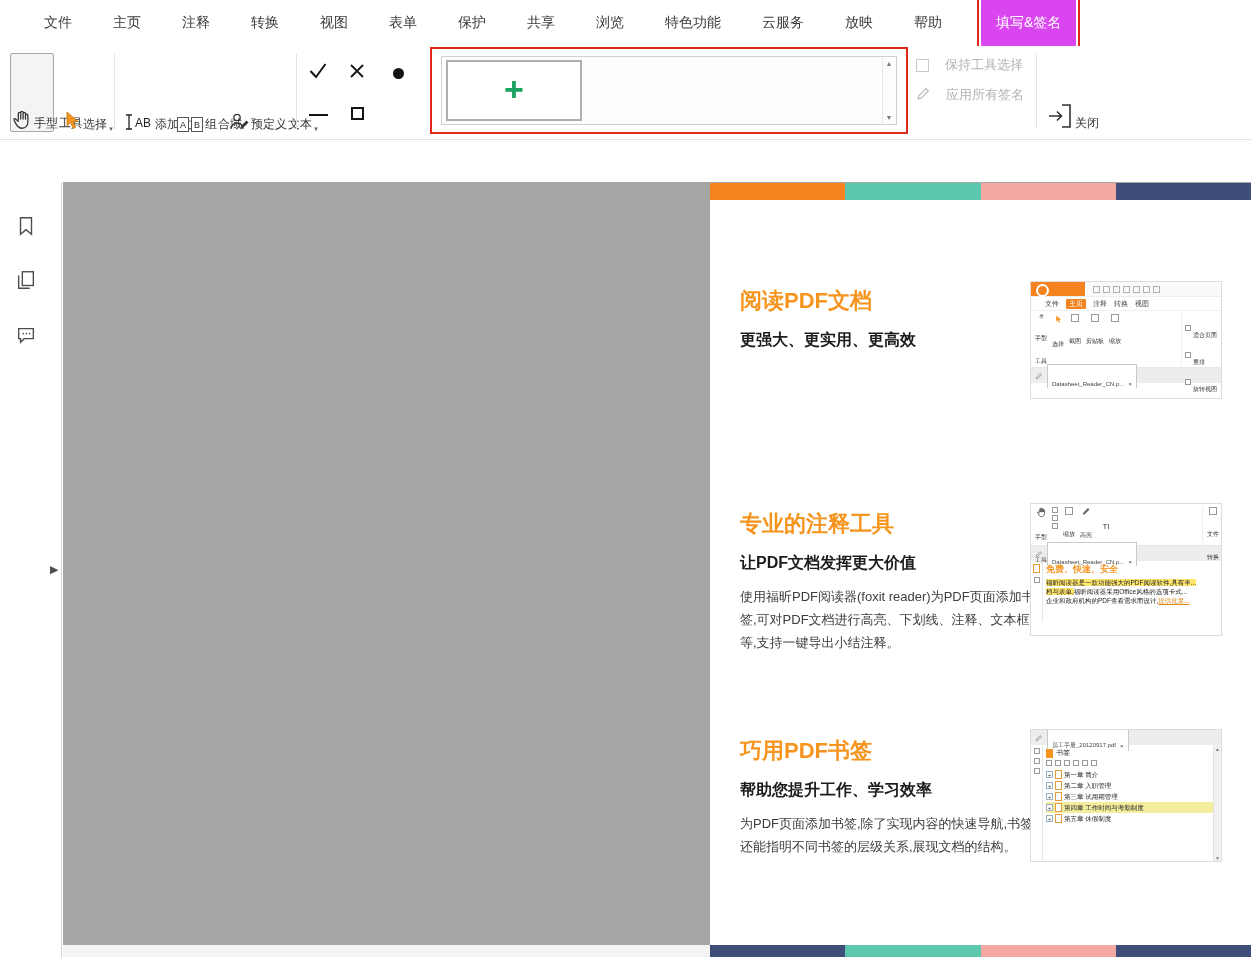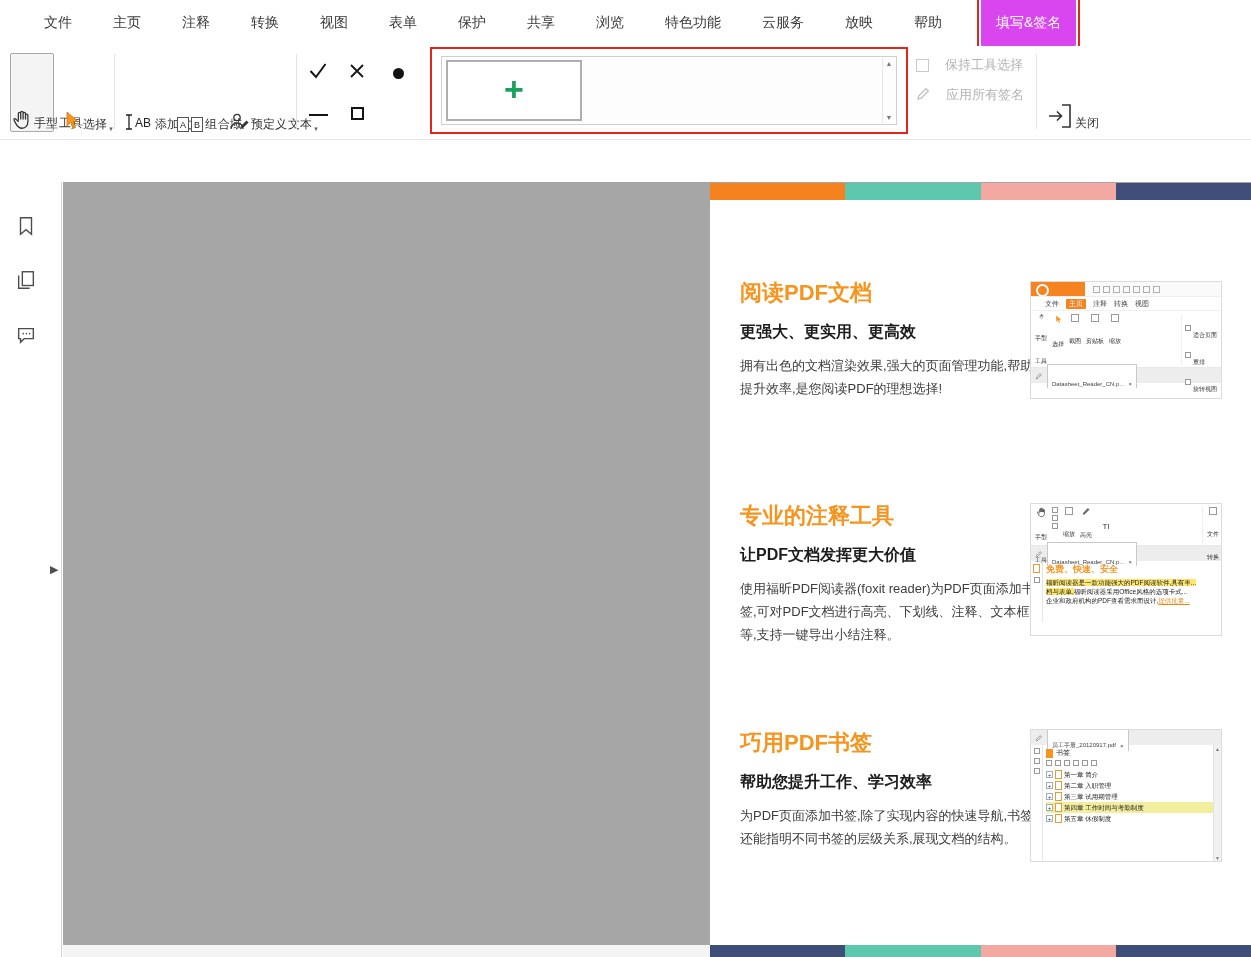--- a/index.html
+++ b/index.html
@@ -56,21 +56,21 @@
 
   
   .pdf-page { position:absolute; left:647px; top:1px; width:541px; height:774px; background:#fff; }
   .stripe { position:absolute; left:0; right:0; display:flex; }
   .stripe.top { top:0; height:17px; }
   .stripe.bottom { bottom:0; height:12px; }
   .stripe i { flex:1; }
   .c-or { background:#F5821F; } .c-mint { background:#5EC8AE; } .c-pink { background:#F3A8A2; } .c-navy { background:#3E4E78; }
 
   .sec { position:absolute; left:30px; width:298px; }
-  .sec h2 { font-size:22px; color:#F7941D; font-weight:bold; margin:0 0 14px; }
+  .sec h2 { font-size:22px; color:#F7941D; font-weight:bold; margin:8px 0 14px; }
   .sec h3 { font-size:16px; color:#1c1c1c; font-weight:600; margin:0 0 11px; }
   .sec p { font-size:13px; color:#3d3d3d; line-height:23px; word-break:break-all; }
 
   
   .thumb { position:absolute; left:320px; width:192px; background:#fff; border:1px solid #dcdcdc; overflow:hidden; }
   .msq { display:inline-block; width:8px; height:8px; border:1px solid #999; background:#fff; flex:none; }
   .msq.s { width:6px; height:6px; }
   em, .thumb b, .thumb u { font-style:normal; font-weight:normal; text-decoration:none;margin-top:15px; }
 
   .t1-title { display:flex; height:15px; background:#fafafa; border-bottom:1px solid #eee; }
@@ -288,21 +288,20 @@
       <div class="stripe top">
         <i class="c-or"></i>
           <i class="c-mint"></i>
           <i class="c-pink"></i>
           <i class="c-navy"></i>
       </div>
 
       <div class="sec" style="top:95px">
         <h2>阅读PDF文档</h2>
         <h3>更强大、更实用、更高效</h3>
-        <p>拥有出色的文档渲染效果,强大的页面管理功能,帮助提升效率,是您阅读PDF的理想选择!</p>
       </div>
 
       <div class="thumb" style="top:98px;height:118px">
         <div class="t1-title">
           <span class="t1-logo"></span>
           <span class="winbtns">
               <i></i>
               <i></i>
               <i></i>
               <i></i>

